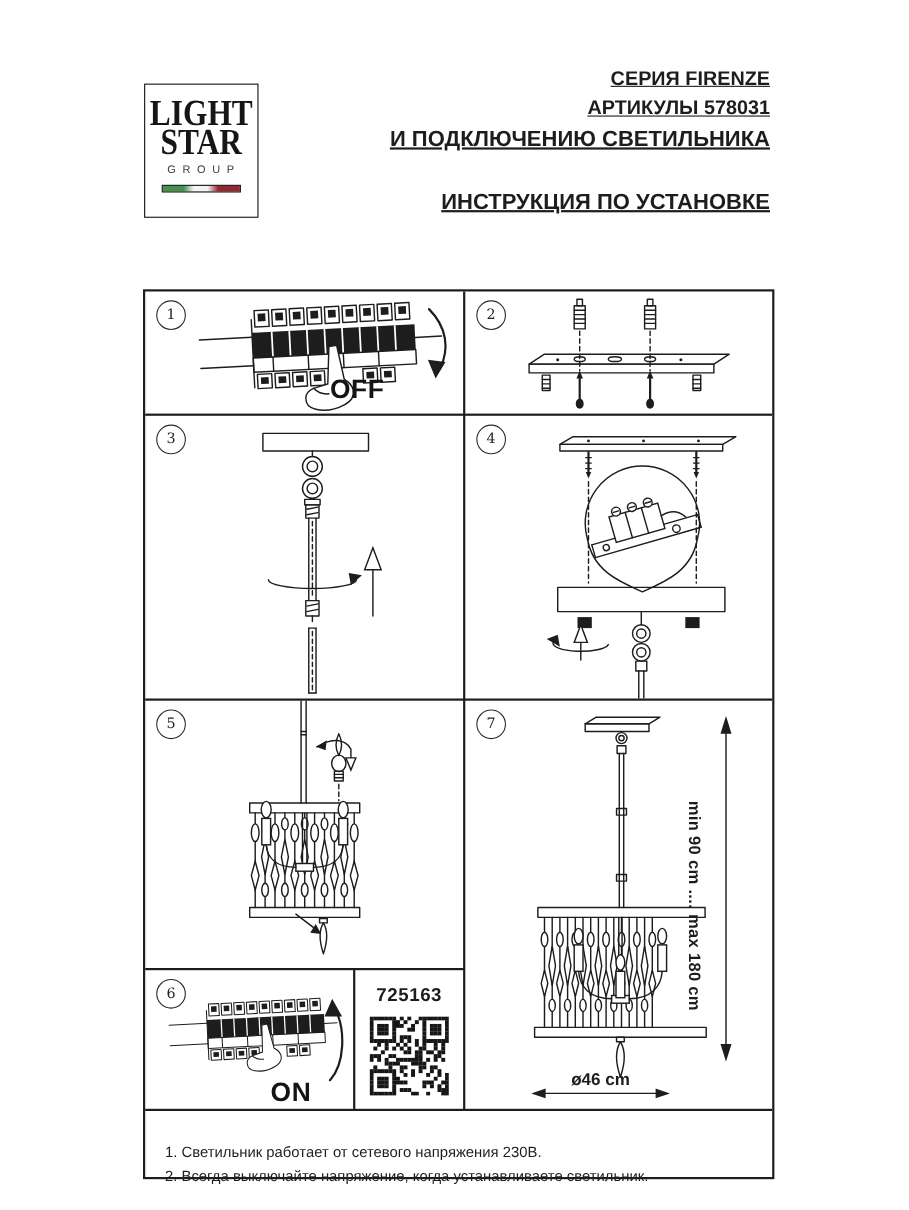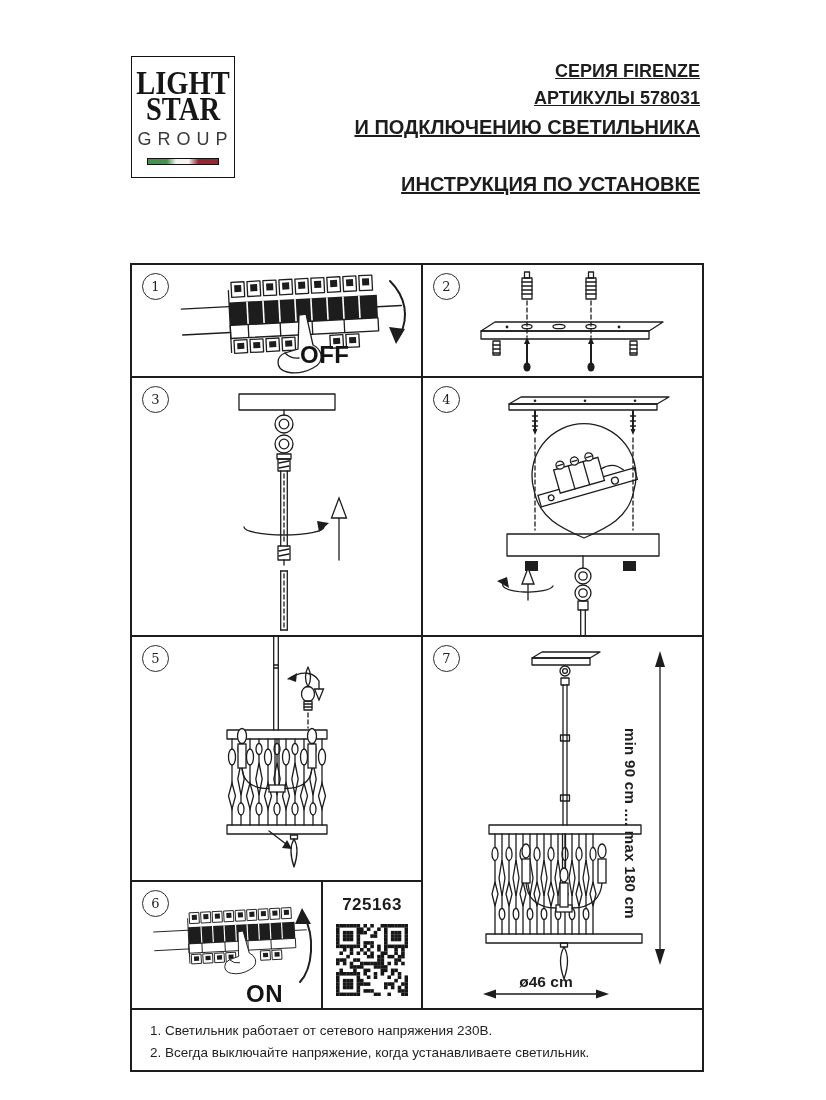--- a/index.html
+++ b/index.html
@@ -1,24 +1,24 @@
 <!DOCTYPE html>
 <html><head>
 <meta charset="utf-8">
 <style>
   html,body{margin:0;padding:0;background:#fff;}
   .page{position:relative;width:826px;height:1100px;background:#ffffff;overflow:hidden;
         font-family:"Liberation Sans",sans-serif;color:#1d1d1d;}
   
-  .logo{position:absolute;left:131px;top:56px;width:104px;height:122px;
+  .logo{position:absolute;left:131px;top:76px;width:104px;height:122px;
         border:1.6px solid #111;box-sizing:border-box;text-align:center;background:#fff;}
   .logo-word{font-family:"Liberation Serif",serif;font-weight:700;color:#161616;
              font-size:31px;line-height:26px;letter-spacing:0;transform:scale(.92,1.08);}
   .logo-w1{margin-top:13px;}
-  .logo-group{font-size:18px;letter-spacing:6px;color:#3a3a3a;margin-top:7px;margin-left:5px;font-weight:400;}
+  .logo-group{font-size:10px;letter-spacing:6px;color:#3a3a3a;margin-top:7px;margin-left:5px;font-weight:400;}
   .logo-flag{width:72px;height:7px;margin:8px auto 0;border:1px solid #111;box-sizing:border-box;
              background:linear-gradient(to right,#44934d 0%,#44934d 27%,#f4f4f0 40%,#f4f4f0 58%,#962632 72%,#962632 100%);}
   .titles{position:absolute;right:126px;top:58px;text-align:right;text-decoration:underline;}
   .t-small{font-size:18px;line-height:27px;font-weight:700;}
   .t-big{font-size:20px;line-height:30px;font-weight:700;margin-top:27px;}
   
   .sheet{position:absolute;left:130px;top:263px;width:570px;height:805px;
          border:2px solid #1d1d1d;box-sizing:content-box;background:#fff;}
   .hdiv,.vdiv{position:absolute;background:#1d1d1d;}
   .hdiv{height:1.6px;}
@@ -28,21 +28,21 @@
          border-radius:50%;display:flex;align-items:center;justify-content:center;
          font-family:"DejaVu Serif",serif;font-size:13px;color:#222;background:#fff;z-index:2;}
   .panel-svg{position:absolute;left:0;top:0;}
   .switch-label{position:absolute;font-size:24px;font-weight:700;letter-spacing:.5px;color:#141414;}
   .dim-v{position:absolute;left:199px;top:58px;height:256px;writing-mode:vertical-rl;
          text-align:center;font-size:15px;font-weight:700;letter-spacing:.3px;}
   .dim-d{position:absolute;left:63px;top:336px;width:120px;text-align:center;
          font-size:15.5px;font-weight:700;}
   .qr-article{position:absolute;left:0;top:13px;width:100%;text-align:center;
               font-size:17px;font-weight:700;letter-spacing:.5px;}
-  .notes{padding:10px 0 0 18px;font-size:13.5px;line-height:22px;color:#1f1f1f;}
+  .notes{padding:27px 0 0 18px;font-size:13.5px;line-height:22px;color:#1f1f1f;}
   
   .s{stroke:#1d1d1d;fill:none;stroke-width:1.3;stroke-linecap:round;stroke-linejoin:round;}
   .s2{stroke:#1d1d1d;fill:none;stroke-width:2;stroke-linecap:round;}
   .sf{fill:#1d1d1d;stroke:none;}
   .sw{fill:#fff;stroke:#1d1d1d;stroke-width:1.3;}
   .dash{stroke-dasharray:4 3;}
   .wln{stroke:#fff;stroke-width:1.6;fill:none;}
 </style>
 </head>
 <body>

